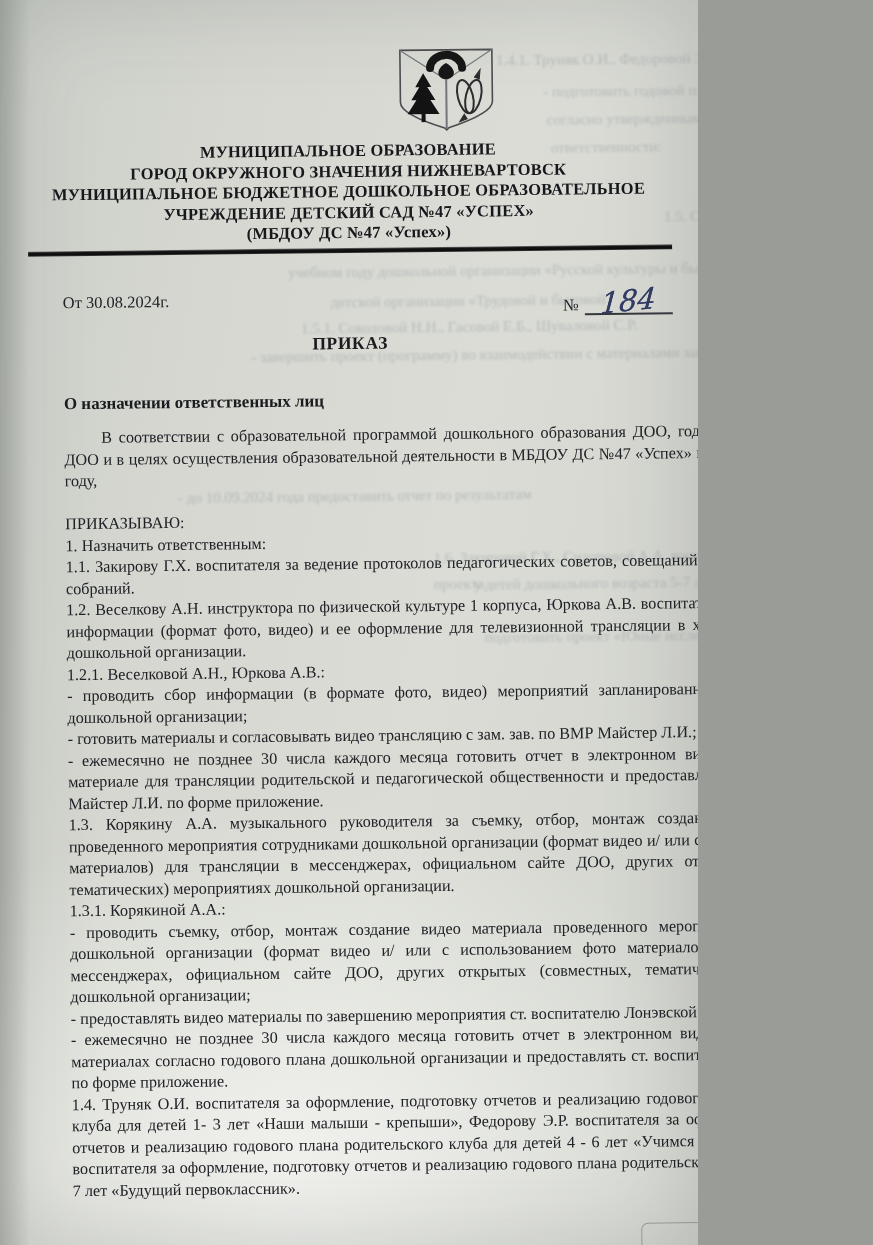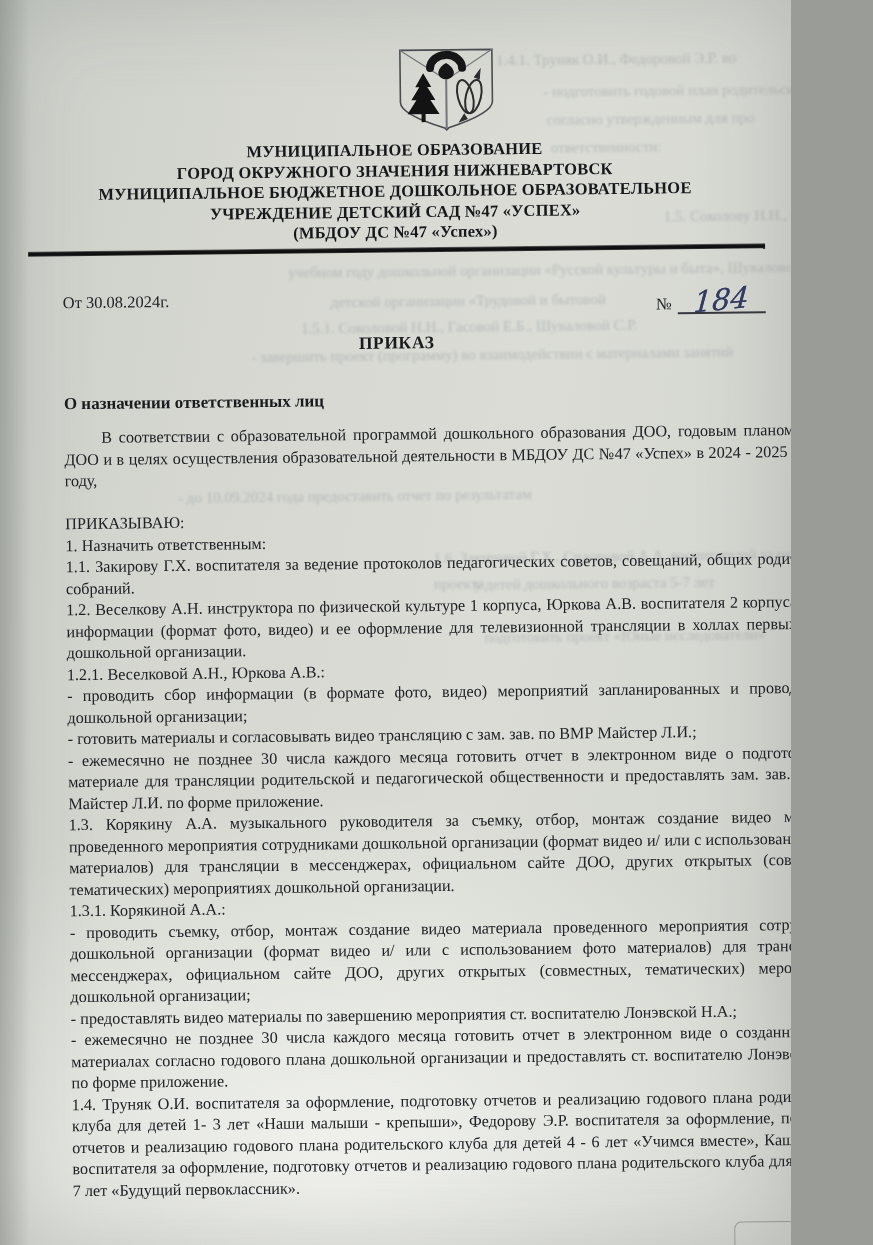--- a/index.html
+++ b/index.html
@@ -1,17 +1,17 @@
 <!DOCTYPE html>
 <html lang="ru"><head>
 <meta charset="utf-8">
 <style>
   html,body{margin:0;padding:0;background:#9a9c98;}
   .page{
-    position:relative;width:791px;height:1245px;overflow:hidden;
+    position:relative;width:698px;height:1245px;overflow:hidden;
     font-family:"Liberation Serif","DejaVu Serif",serif;color:#212328;
     background:
       radial-gradient(ellipse 120% 55% at 42% 94%, rgba(242,243,239,.95) 0%, rgba(242,243,239,0) 55%),
       linear-gradient(100deg,#ccd0c9 0%,#d5d7d0 28%,#dadcd5 60%,#d2d4ce 100%);
     box-shadow: inset 0 0 95px rgba(88,93,90,.24);
   }
   .page::before{
     content:'';position:absolute;left:0;top:0;bottom:0;width:30px;pointer-events:none;
     background:linear-gradient(to right, rgba(88,94,88,.30), rgba(88,94,88,0));
   }

